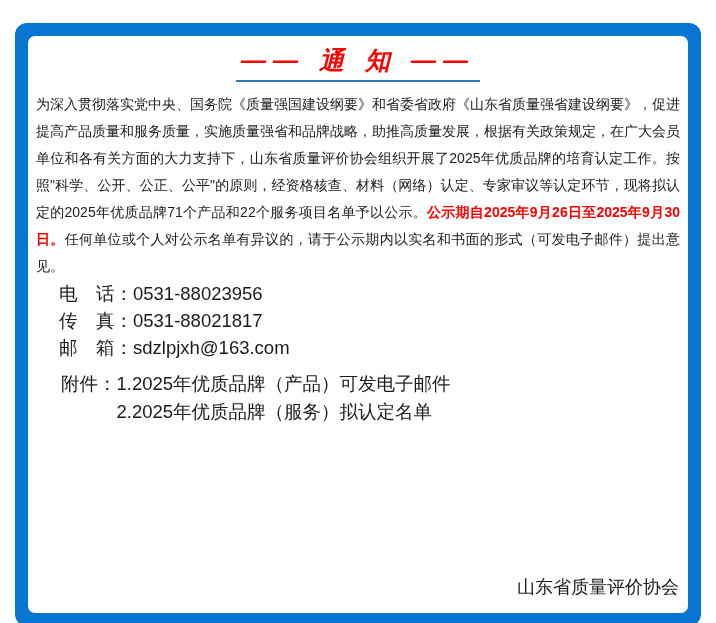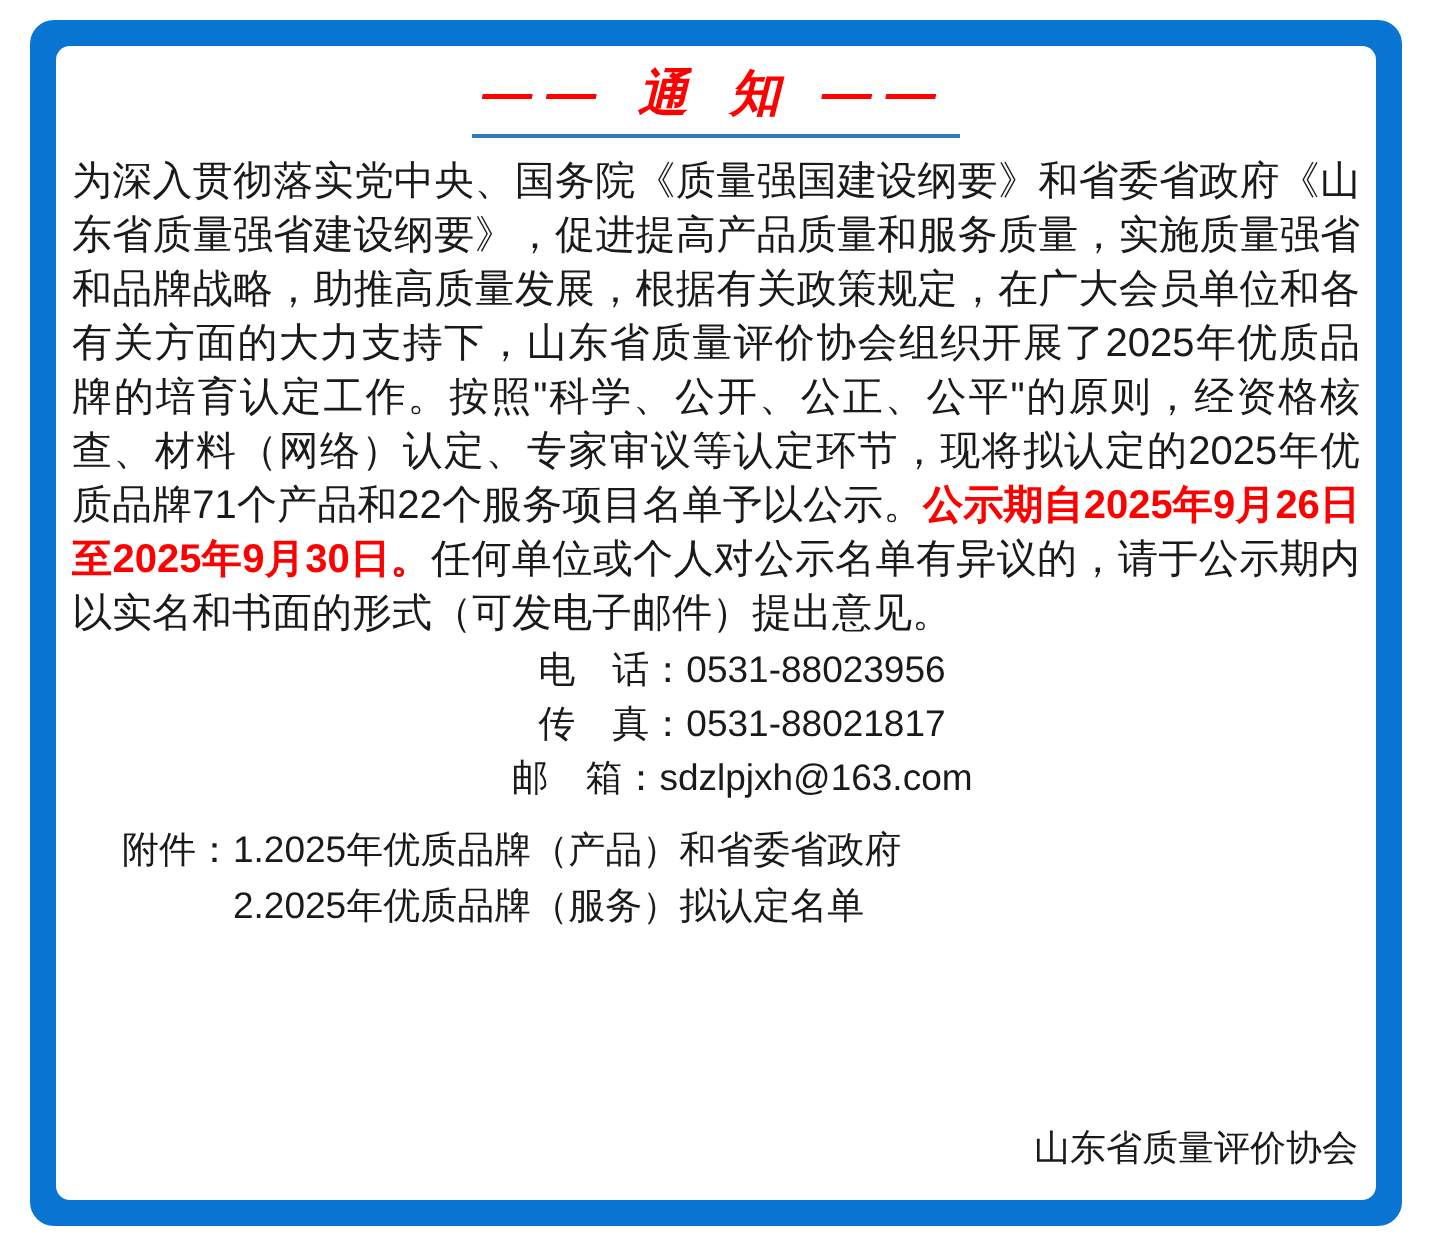--- a/index.html
+++ b/index.html
@@ -4,21 +4,21 @@
 <style>
   * { margin: 0; padding: 0; box-sizing: border-box; }
   html, body { background: #ffffff; }
   body {
     width: 716px; height: 623px;
     font-family: "Liberation Sans", "DejaVu Sans", sans-serif;
     position: relative;
     overflow: hidden;
   }
   .screen {
-    position: absolute; left: 0; top: 0;
+    position: absolute; left: 0; top: 13px;
     width: 716px; height: 446px;
     background: #ffffff;
   }
   .frame {
     position: absolute;
     left: 15px; top: 10px;
     width: 686px; height: 603px;
     background: var(--frame_blue, #0775d1);
     border-radius: 12px;
     padding: 13px;
@@ -40,37 +40,37 @@
     letter-spacing: 7px;
     color: var(--title_red, #fe0000);
     white-space: pre;
   }
   .title-underline {
     width: 244px; height: 2px;
     margin: 4px auto 9px auto;
     background: var(--underline_blue, #2e79c0);
   }
   .body-text {
-    font-size: 20px;
+    font-size: 14px;
     line-height: 27px;
     text-align: justify;
     color: #1a1a1a;
     padding: 0 3px;
   }
   .body-text .highlight {
     color: var(--highlight_red, #ff0000);
     font-weight: bold;
   }
   .contacts {
     margin: 0 0 0 26px;
     font-size: 18.5px;
     line-height: 27px;
     color: #1a1a1a;
   }
-  .contact-row { white-space: pre; text-align: center; }
+  .contact-row { white-space: pre; }
   .attachments {
     display: flex;
     margin: 9px 0 0 28px;
     font-size: 18.5px;
     line-height: 27.5px;
     color: #1a1a1a;
   }
   .attachments .att-label { white-space: pre; text-align: right; }
   .signature {
     position: absolute;
@@ -95,21 +95,21 @@
 
       <div class="contacts">
         <div class="contact-row"><span>电　话：</span><span>0531-88023956</span></div>
         <div class="contact-row"><span>传　真：</span><span>0531-88021817</span></div>
         <div class="contact-row"><span>邮　箱：</span><span>sdzlpjxh@163.com</span></div>
       </div>
 
       <div class="attachments">
         <span class="att-label">附件：</span>
         <span class="att-items">
-          <div>1.2025年优质品牌（产品）和省委省政府</div>
+          <div>1.2025年优质品牌（产品）可发电子邮件</div>
           <div>2.2025年优质品牌（服务）拟认定名单</div>
         </span>
       </div>
 
       <div class="signature">
         <div>山东省质量评价协会</div>
       </div>
 
     </div>
   </div>

